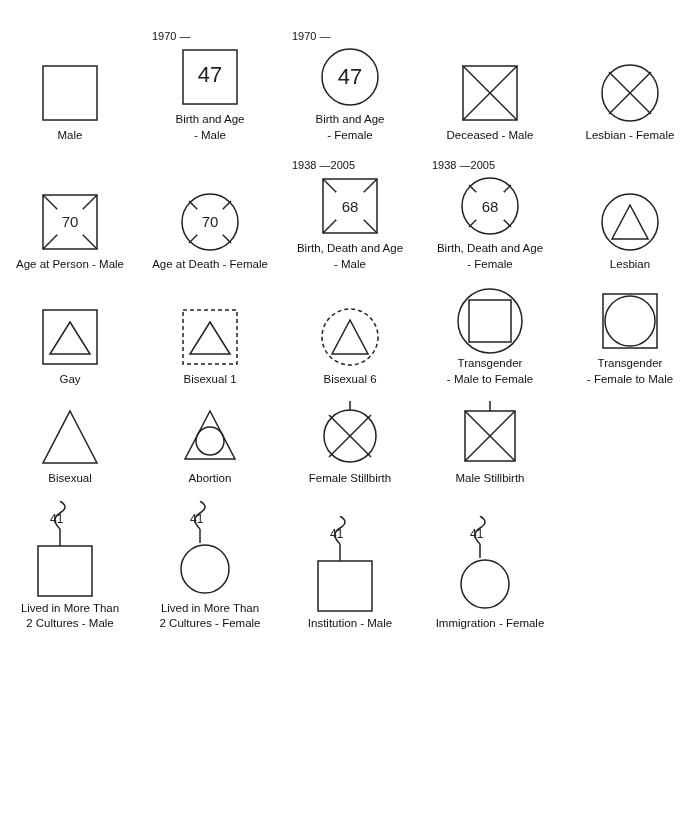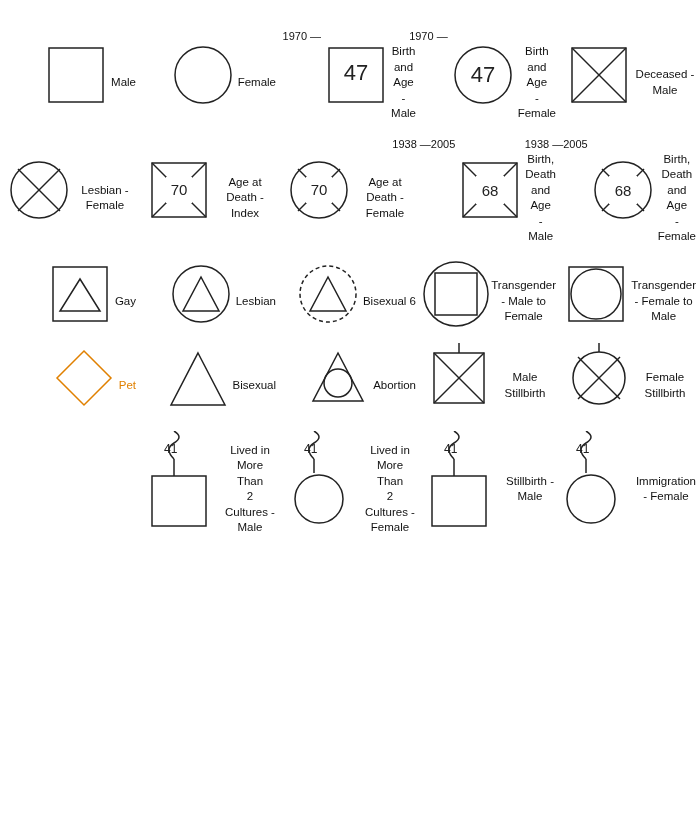--- a/index.html
+++ b/index.html
@@ -20,30 +20,30 @@
     .grid {
       display: grid;
       grid-template-columns: repeat(5, 140px);
       grid-template-rows: auto;
       justify-content: center;
       row-gap: 8px;
       padding: 0 0 16px;
     }
     .cell {
       display: flex;
-      flex-direction: row;
+      flex-direction: column;
       align-items: center;
       justify-content: flex-end;
       padding: 4px 4px 2px;
       position: relative;
     }
     .label {
       font-size: 11.5px;
       text-align: center;
-      margin-top: 16px;
+      margin-top: 0;
       line-height: 1.35;
       color: #111;
     }
     .label.orange { color: #e08000; }
     .note {
       font-size: 11px;
       color: #111;
       position: absolute;
       top: 2px;
       left: 50%;
@@ -67,28 +67,20 @@
 <div class="grid" id="grid">
     <div class="cell">
       <div class="symbol-area">
         <svg width="70" height="70">
           <rect x="8" y="8" width="54" height="54" stroke="#222" stroke-width="1.5" fill="none"></rect>
         </svg>
       </div>
       <div class="label">Male</div>
     </div>
     <div class="cell">
-      <div class="symbol-area">
-        <svg width="70" height="70">
-          <circle cx="35" cy="35" r="28" stroke="#222" stroke-width="1.5" fill="none"></circle>
-        </svg>
-      </div>
-      <div class="label">Female</div>
-    </div>
-    <div class="cell">
       <div class="note" style="position: relative; transform: none; left: auto; font-size: 11px; margin-bottom: 2px; align-self: flex-start; padding-left: 8px;">1970 —</div>
       <div class="symbol-area">
         <svg width="70" height="70">
           <rect x="8" y="8" width="54" height="54" stroke="#222" stroke-width="1.5" fill="none"></rect>
           <text x="35" y="40" font-size="22" text-anchor="middle" font-family="Arial" fill="#222">47</text>
         </svg>
       </div>
       <div class="label">Birth and Age<br>- Male</div>
     </div>
     <div class="cell">
@@ -124,21 +116,21 @@
     <div class="cell">
       <div class="symbol-area">
         <svg width="70" height="70">
           <rect x="8" y="8" width="54" height="54" stroke="#222" stroke-width="1.5" fill="none"></rect>
           <line x1="8" y1="8" x2="62" y2="62" stroke="#222" stroke-width="1.5"></line>
           <line x1="62" y1="8" x2="8" y2="62" stroke="#222" stroke-width="1.5"></line>
           <rect x="22" y="22" width="26" height="26" fill="white"></rect>
           <text x="35" y="40" font-size="15" text-anchor="middle" font-family="Arial" fill="#222">70</text>
         </svg>
       </div>
-      <div class="label">Age at Death - Index</div>
+      <div class="label">Age at Person - Male</div>
     </div>
     <div class="cell">
       <div class="symbol-area">
         <svg width="70" height="70">
           <circle cx="35" cy="35" r="28" stroke="#222" stroke-width="1.5" fill="none"></circle>
           <line x1="14" y1="14" x2="56" y2="56" stroke="#222" stroke-width="1.5"></line>
           <line x1="56" y1="14" x2="14" y2="56" stroke="#222" stroke-width="1.5"></line>
           <rect x="22" y="22" width="26" height="26" fill="white"></rect>
           <text x="35" y="40" font-size="15" text-anchor="middle" font-family="Arial" fill="#222">70</text>
         </svg>
@@ -167,34 +159,43 @@
           <line x1="56" y1="14" x2="14" y2="56" stroke="#222" stroke-width="1.5"></line>
           <rect x="21" y="21" width="28" height="28" fill="white"></rect>
           <text x="35" y="41" font-size="15" text-anchor="middle" font-family="Arial" fill="#222">68</text>
         </svg>
       </div>
       <div class="label">Birth, Death and Age<br>- Female</div>
     </div>
     <div class="cell">
       <div class="symbol-area">
         <svg width="70" height="70">
+          <circle cx="35" cy="35" r="28" stroke="#222" stroke-width="1.5" fill="none"></circle>
+          <polygon points="35,18 53,52 17,52" stroke="#222" stroke-width="1.5" fill="none"></polygon>
+        </svg>
+      </div>
+      <div class="label">Lesbian</div>
+    </div>
+    <div class="cell">
+      <div class="symbol-area">
+        <svg width="70" height="70">
           <rect x="8" y="8" width="54" height="54" stroke="#222" stroke-width="1.5" fill="none"></rect>
           <polygon points="35,20 55,52 15,52" stroke="#222" stroke-width="1.5" fill="none"></polygon>
         </svg>
       </div>
       <div class="label">Gay</div>
     </div>
     <div class="cell">
       <div class="symbol-area">
         <svg width="70" height="70">
-          <circle cx="35" cy="35" r="28" stroke="#222" stroke-width="1.5" fill="none"></circle>
-          <polygon points="35,18 53,52 17,52" stroke="#222" stroke-width="1.5" fill="none"></polygon>
-        </svg>
-      </div>
-      <div class="label">Lesbian</div>
+          <rect x="8" y="8" width="54" height="54" stroke="#222" stroke-width="1.5" stroke-dasharray="4,3" fill="none"></rect>
+          <polygon points="35,20 55,52 15,52" stroke="#222" stroke-width="1.5" fill="none"></polygon>
+        </svg>
+      </div>
+      <div class="label">Bisexual 1</div>
     </div>
     <div class="cell">
       <div class="symbol-area">
         <svg width="70" height="70">
           <circle cx="35" cy="35" r="28" stroke="#222" stroke-width="1.5" fill="none" stroke-dasharray="4,3"></circle>
           <polygon points="35,18 53,52 17,52" stroke="#222" stroke-width="1.5" fill="none"></polygon>
         </svg>
       </div>
       <div class="label">Bisexual 6</div>
     </div>
@@ -212,63 +213,55 @@
         <svg width="70" height="70">
           <rect x="8" y="8" width="54" height="54" stroke="#222" stroke-width="1.5" fill="none"></rect>
           <circle cx="35" cy="35" r="25" stroke="#222" stroke-width="1.5" fill="none"></circle>
         </svg>
       </div>
       <div class="label">Transgender<br>- Female to Male</div>
     </div>
     <div class="cell">
       <div class="symbol-area">
         <svg width="70" height="70">
-          <polygon points="35,8 62,35 35,62 8,35" stroke="#e08000" stroke-width="1.5" fill="none"></polygon>
-        </svg>
-      </div>
-      <div class="label orange">Pet</div>
-    </div>
-    <div class="cell">
-      <div class="symbol-area">
-        <svg width="70" height="70">
           <polygon points="35,10 62,62 8,62" stroke="#222" stroke-width="1.5" fill="none"></polygon>
         </svg>
       </div>
       <div class="label">Bisexual</div>
     </div>
     <div class="cell">
       <div class="symbol-area">
         <svg width="70" height="70">
         <polygon points="35,10 60,58 10,58" stroke="#222" stroke-width="1.5" fill="none"></polygon>
         <circle cx="35" cy="40" r="14" stroke="#222" stroke-width="1.5" fill="none"></circle>
       </svg>
       </div>
       <div class="label">Abortion</div>
+    </div>
+    <div class="cell">
+      <div class="symbol-area">
+        <svg width="70" height="70">
+        <circle cx="35" cy="35" r="26" stroke="#222" stroke-width="1.5" fill="none"></circle>
+        <line x1="14" y1="14" x2="56" y2="56" stroke="#222" stroke-width="1.5"></line>
+        <line x1="56" y1="14" x2="14" y2="56" stroke="#222" stroke-width="1.5"></line>
+        <line x1="35" y1="0" x2="35" y2="9" stroke="#222" stroke-width="1.5"></line>
+      </svg>
+      </div>
+      <div class="label">Female Stillbirth</div>
     </div>
     <div class="cell">
       <div class="symbol-area">
         <svg width="70" height="70">
         <rect x="10" y="10" width="50" height="50" stroke="#222" stroke-width="1.5" fill="none"></rect>
         <line x1="10" y1="10" x2="60" y2="60" stroke="#222" stroke-width="1.5"></line>
         <line x1="60" y1="10" x2="10" y2="60" stroke="#222" stroke-width="1.5"></line>
         <line x1="35" y1="0" x2="35" y2="10" stroke="#222" stroke-width="1.5"></line>
       </svg>
       </div>
       <div class="label">Male Stillbirth</div>
-    </div>
-    <div class="cell">
-      <div class="symbol-area">
-        <svg width="70" height="70">
-        <circle cx="35" cy="35" r="26" stroke="#222" stroke-width="1.5" fill="none"></circle>
-        <line x1="14" y1="14" x2="56" y2="56" stroke="#222" stroke-width="1.5"></line>
-        <line x1="56" y1="14" x2="14" y2="56" stroke="#222" stroke-width="1.5"></line>
-        <line x1="35" y1="0" x2="35" y2="9" stroke="#222" stroke-width="1.5"></line>
-      </svg>
-      </div>
-      <div class="label">Female Stillbirth</div>
     </div>
     <div class="cell"></div>
     <div class="cell">
       <div class="symbol-area">
         <svg width="80" height="100">
         <text x="20" y="22" font-size="12" font-family="Arial" fill="#222">41</text>
         <path d="M30,28 Q20,18 30,12 Q40,6 30,0" stroke="#222" stroke-width="1.5" fill="none"></path>
         <line x1="30" y1="28" x2="30" y2="45" stroke="#222" stroke-width="1.5"></line>
         <rect x="8" y="45" width="54" height="50" stroke="#222" stroke-width="1.5" fill="none"></rect>
       </svg>
@@ -288,21 +281,21 @@
     </div>
     <div class="cell">
       <div class="symbol-area">
         <svg width="80" height="100">
         <text x="20" y="22" font-size="12" font-family="Arial" fill="#222">41</text>
         <path d="M30,28 Q20,18 30,12 Q40,6 30,0" stroke="#222" stroke-width="1.5" fill="none"></path>
         <line x1="30" y1="28" x2="30" y2="45" stroke="#222" stroke-width="1.5"></line>
         <rect x="8" y="45" width="54" height="50" stroke="#222" stroke-width="1.5" fill="none"></rect>
       </svg>
       </div>
-      <div class="label">Stillbirth - Male</div>
+      <div class="label">Institution - Male</div>
     </div>
     <div class="cell">
       <div class="symbol-area">
         <svg width="80" height="100">
         <text x="20" y="22" font-size="12" font-family="Arial" fill="#222">41</text>
         <path d="M30,28 Q20,18 30,12 Q40,6 30,0" stroke="#222" stroke-width="1.5" fill="none"></path>
         <line x1="30" y1="28" x2="30" y2="42" stroke="#222" stroke-width="1.5"></line>
         <circle cx="35" cy="68" r="24" stroke="#222" stroke-width="1.5" fill="none"></circle>
       </svg>
       </div>

